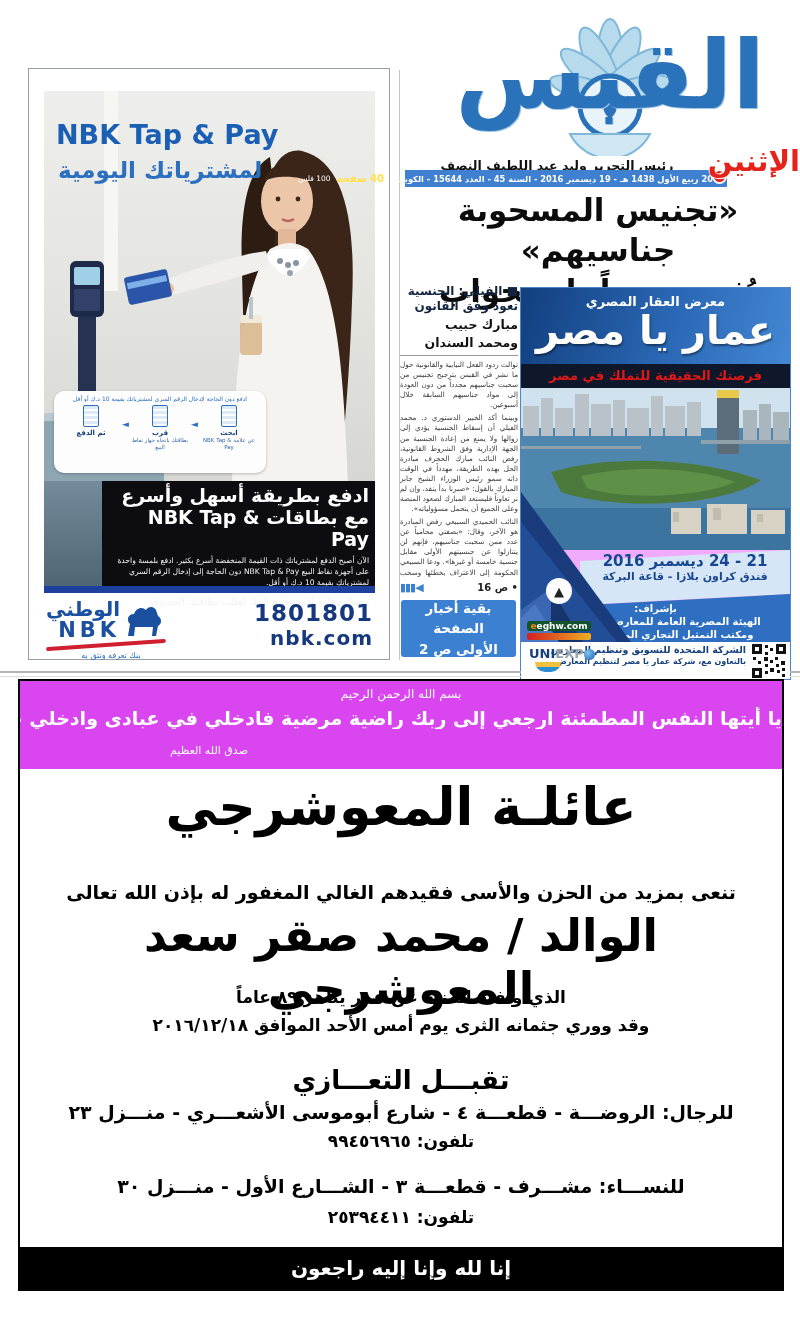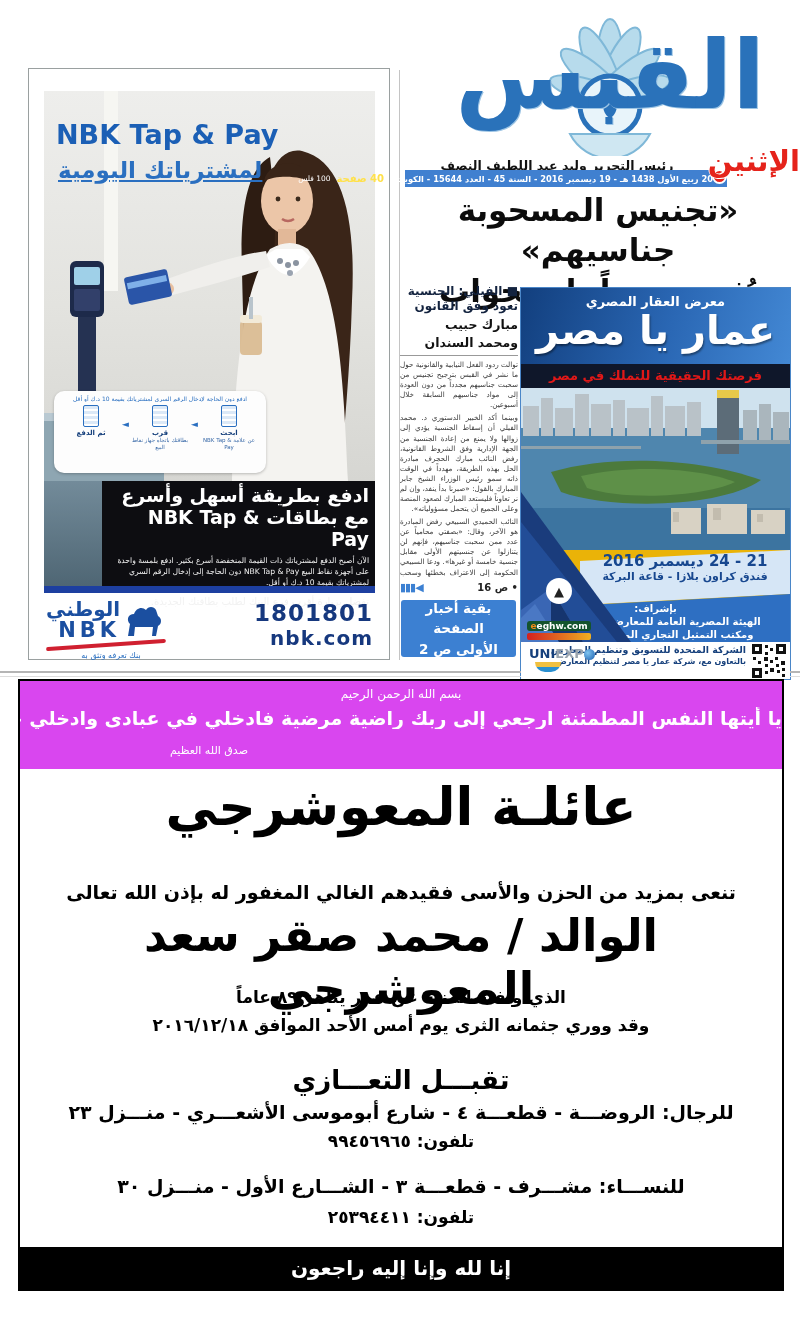--- a/index.html
+++ b/index.html
@@ -5,21 +5,21 @@
   * { margin:0; padding:0; box-sizing:border-box; }
   body { background:#ffffff; font-family:"DejaVu Sans", sans-serif; }
   .page { position:relative; width:800px; height:1326px; background:#fff; overflow:hidden; margin:0 auto; }
   .abs { position:absolute; }
 
   
   .nbk-ad { left:28px; top:68px; width:362px; height:592px; border:1px solid #9aa0a0; background:#fff; }
   .nbk-photo { position:absolute; left:15px; top:22px; width:331px; height:390px;
                background:linear-gradient(180deg,#eeeeec 0%,#e3e3df 55%,#d6d6d2 100%); overflow:hidden; }
   .nbk-title-en { position:absolute; left:12px; top:28px; color:#1b5fb5; font-weight:bold; font-size:27px; }
-  .nbk-title-ar { position:absolute; left:14px; top:66px; color:#2a6fc0; font-weight:bold; font-size:23px; direction:rtl;text-decoration:underline; }
+  .nbk-title-ar { position:absolute; left:14px; top:66px; color:#2a6fc0; font-weight:bold; font-size:23px; direction:rtl; }
   .steps-card { position:absolute; left:10px; top:300px; width:212px; height:82px; background:#fdfdfd;
                 border-radius:10px; box-shadow:0 1px 3px rgba(0,0,0,.25); padding:4px 6px; direction:rtl; }
   .steps-head { font-size:6px; color:#2a6fc0; text-align:center; white-space:nowrap; overflow:hidden; }
   .steps-row { display:flex; direction:rtl; justify-content:space-between; align-items:flex-start; margin-top:3px; }
   .step { width:62px; text-align:center; }
   .pos-icon { width:16px; height:22px; margin:0 auto; border:1px solid #2a6fc0; border-radius:2px;
               background:repeating-linear-gradient(180deg,#dce9f7 0 3px,#fff 3px 5px); }
   .step-label { font-size:7px; font-weight:bold; color:#16407c; margin-top:2px; }
   .step-sub { font-size:5.5px; color:#3a6aa8; line-height:1.25; }
   .step-arrow { color:#2a6fc0; font-size:9px; margin-top:14px; }
@@ -88,21 +88,21 @@
   .egy-tagline { position:absolute; left:0; top:76px; width:100%; height:24px; background:#0f172a;
                  color:#e01818; font-weight:bold; font-size:13px; text-align:center; line-height:24px; direction:rtl; }
   .egy-photo { position:absolute; left:0; top:100px; width:100%; height:162px; }
   .egy-pyr { position:absolute; left:0; top:204px; width:110px; height:150px; z-index:3; }
   .eghw-badge { position:absolute; left:6px; top:290px; z-index:4; width:64px; text-align:center; }
   .eghw-circle { width:26px; height:26px; background:#fff; border-radius:50%; margin:0 auto;
                  display:flex; align-items:center; justify-content:center; font-size:13px; color:#222; }
   .eghw-name { font-size:9px; font-weight:bold; color:#fff; background:#14532d; border-radius:3px; margin-top:17px; }
   .eghw-name b { color:#f08a18; }
   .eghw-red { height:7px; background:linear-gradient(90deg,#d32020,#f0b020); border-radius:2px; margin-top:2px; }
-  .egy-bottom { position:absolute; left:0; top:262px; width:100%; height:130px; background:#eab308; }
+  .egy-bottom { position:absolute; left:0; top:262px; width:100%; height:130px; background:#f0abfc; }
   .egy-dates-band { position:absolute; right:0; top:0; width:210px; height:44px; background:#d6e6f6;
                     transform:skewY(-3deg); transform-origin:right; }
   .egy-dates { position:absolute; right:10px; top:2px; width:190px; text-align:center; direction:rtl;
                color:#17478f; font-weight:bold; z-index:2; }
   .egy-dates .d1 { font-size:15px; }
   .egy-dates .d2 { font-size:11px; }
   .egy-sup { position:absolute; left:0; top:44px; width:100%; height:48px; background:#2e6fc2; z-index:2;
              clip-path:polygon(0 30%, 100% 0, 100% 100%, 0 100%);
              color:#fff; font-weight:bold; font-size:10px; direction:rtl; text-align:center; padding-top:8px; line-height:1.3; }
   .egy-foot { position:absolute; left:0; top:92px; width:100%; height:38px; background:#fff; z-index:2; }

